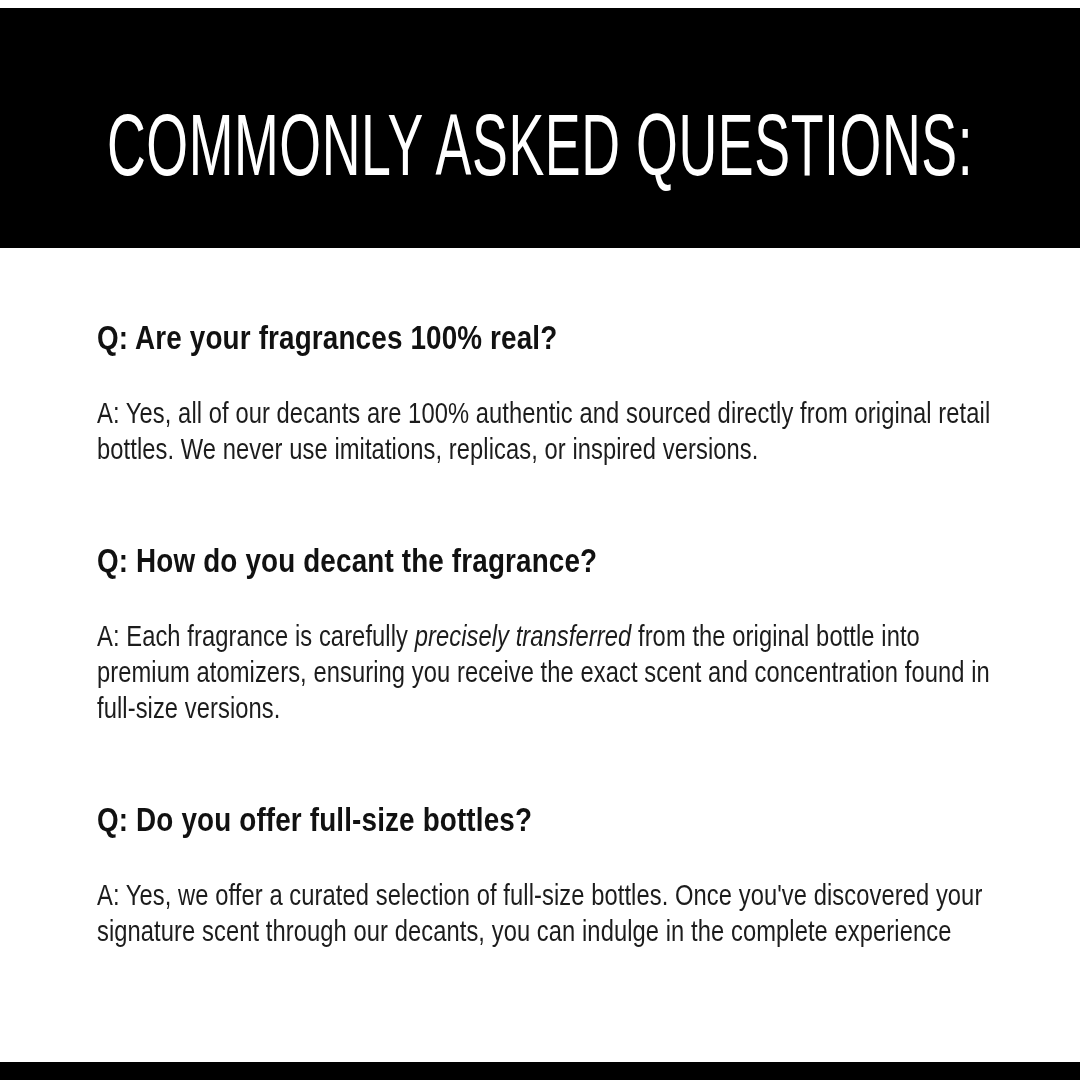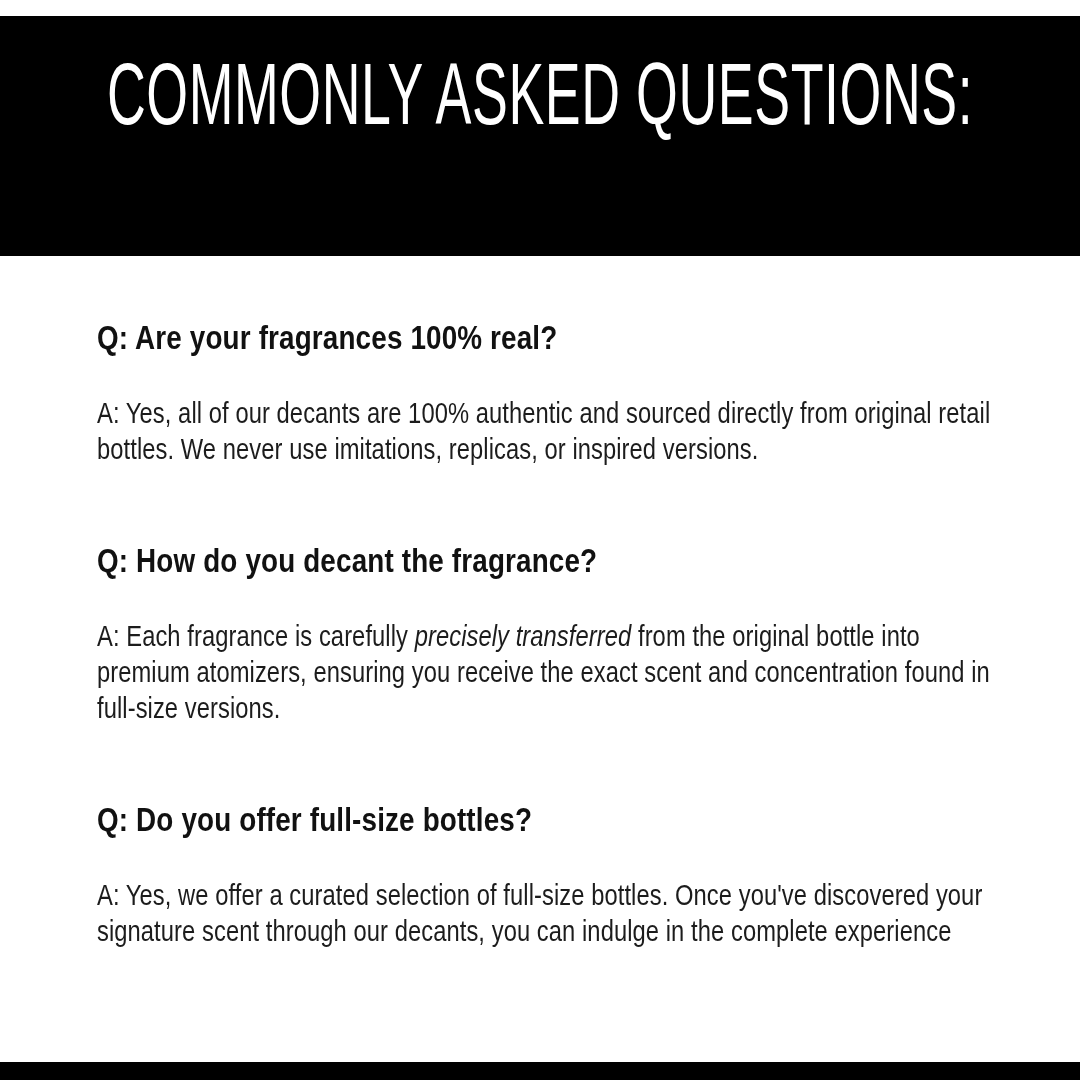--- a/index.html
+++ b/index.html
@@ -9,27 +9,27 @@
   body {
     width: 1080px;
     height: 1080px;
     position: relative;
     overflow: hidden;
     background: #ffffff;
     font-family: "Liberation Sans", sans-serif;
   }
   .header-band {
     position: absolute;
-    top: 16px;
+    top: 8px;
     left: 0;
     width: 1080px;
     height: 240px;
     background: #000000;
     display: flex;
-    align-items: flex-start;
+    align-items: center;
     justify-content: center;
   }
   .page-title {
     color: #ffffff;
     font-size: 88px;
     font-weight: 400;
     line-height: 1;
     white-space: nowrap;
     letter-spacing: 1px;
     transform: scaleX(0.61);

